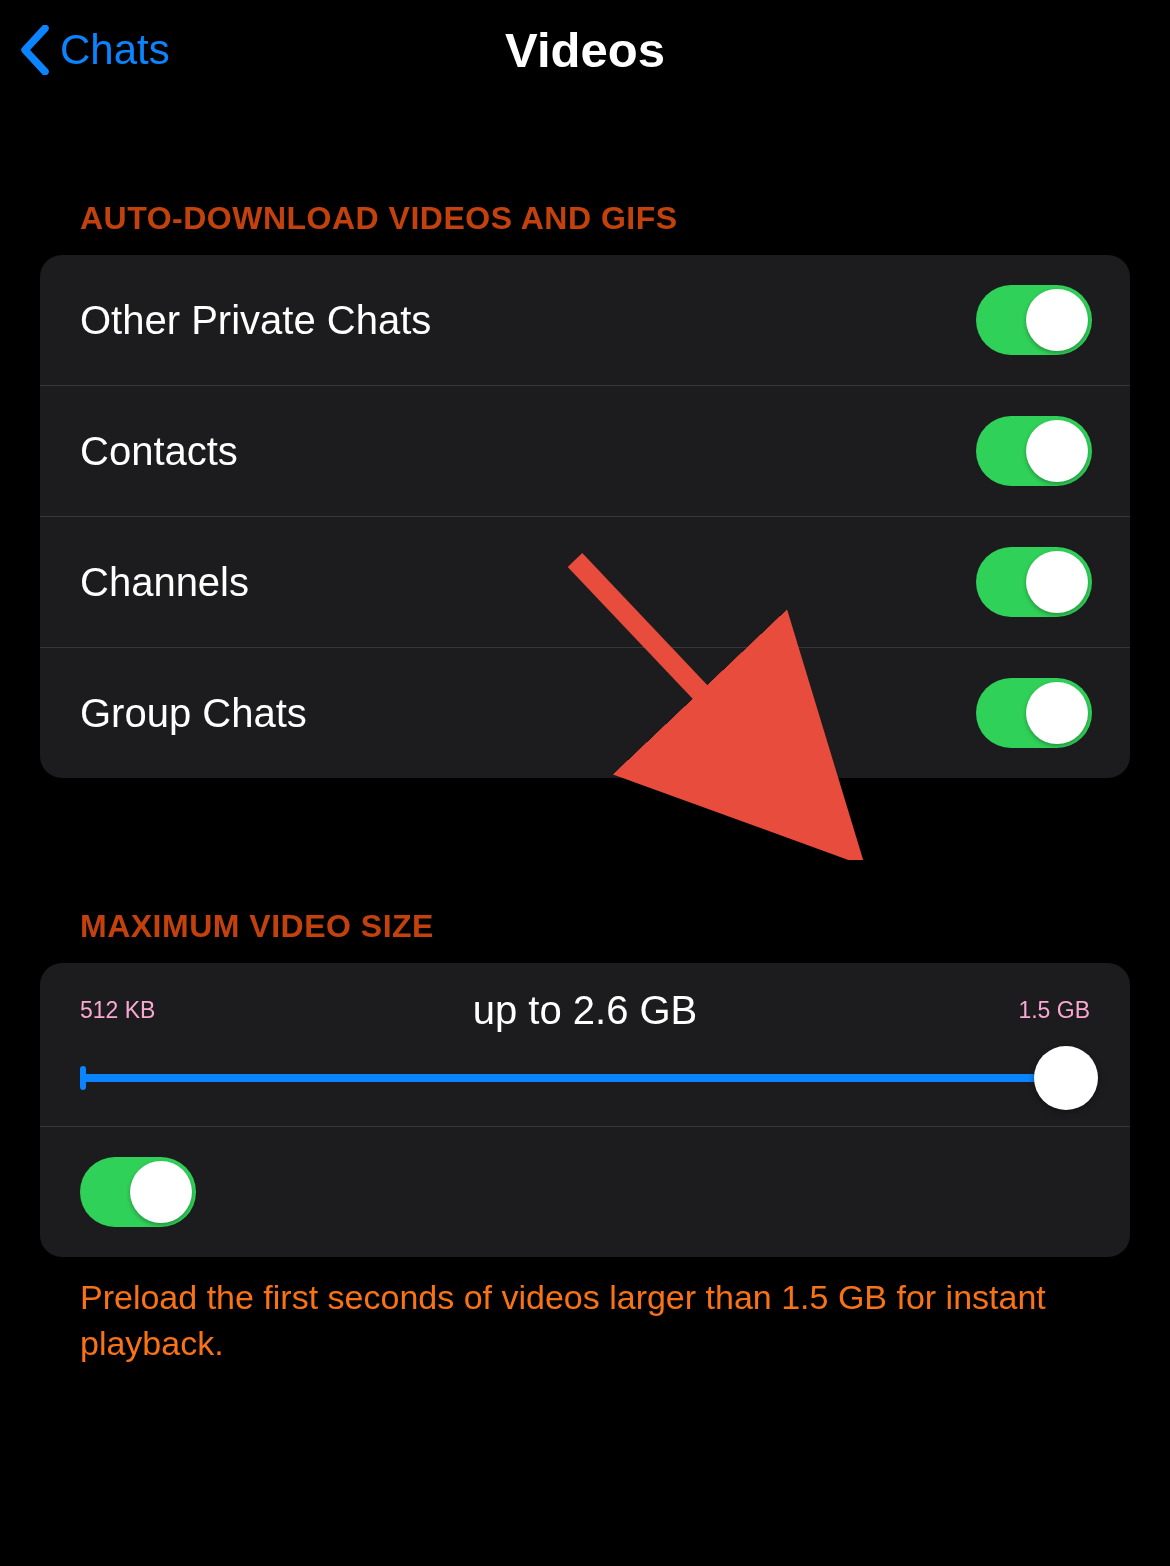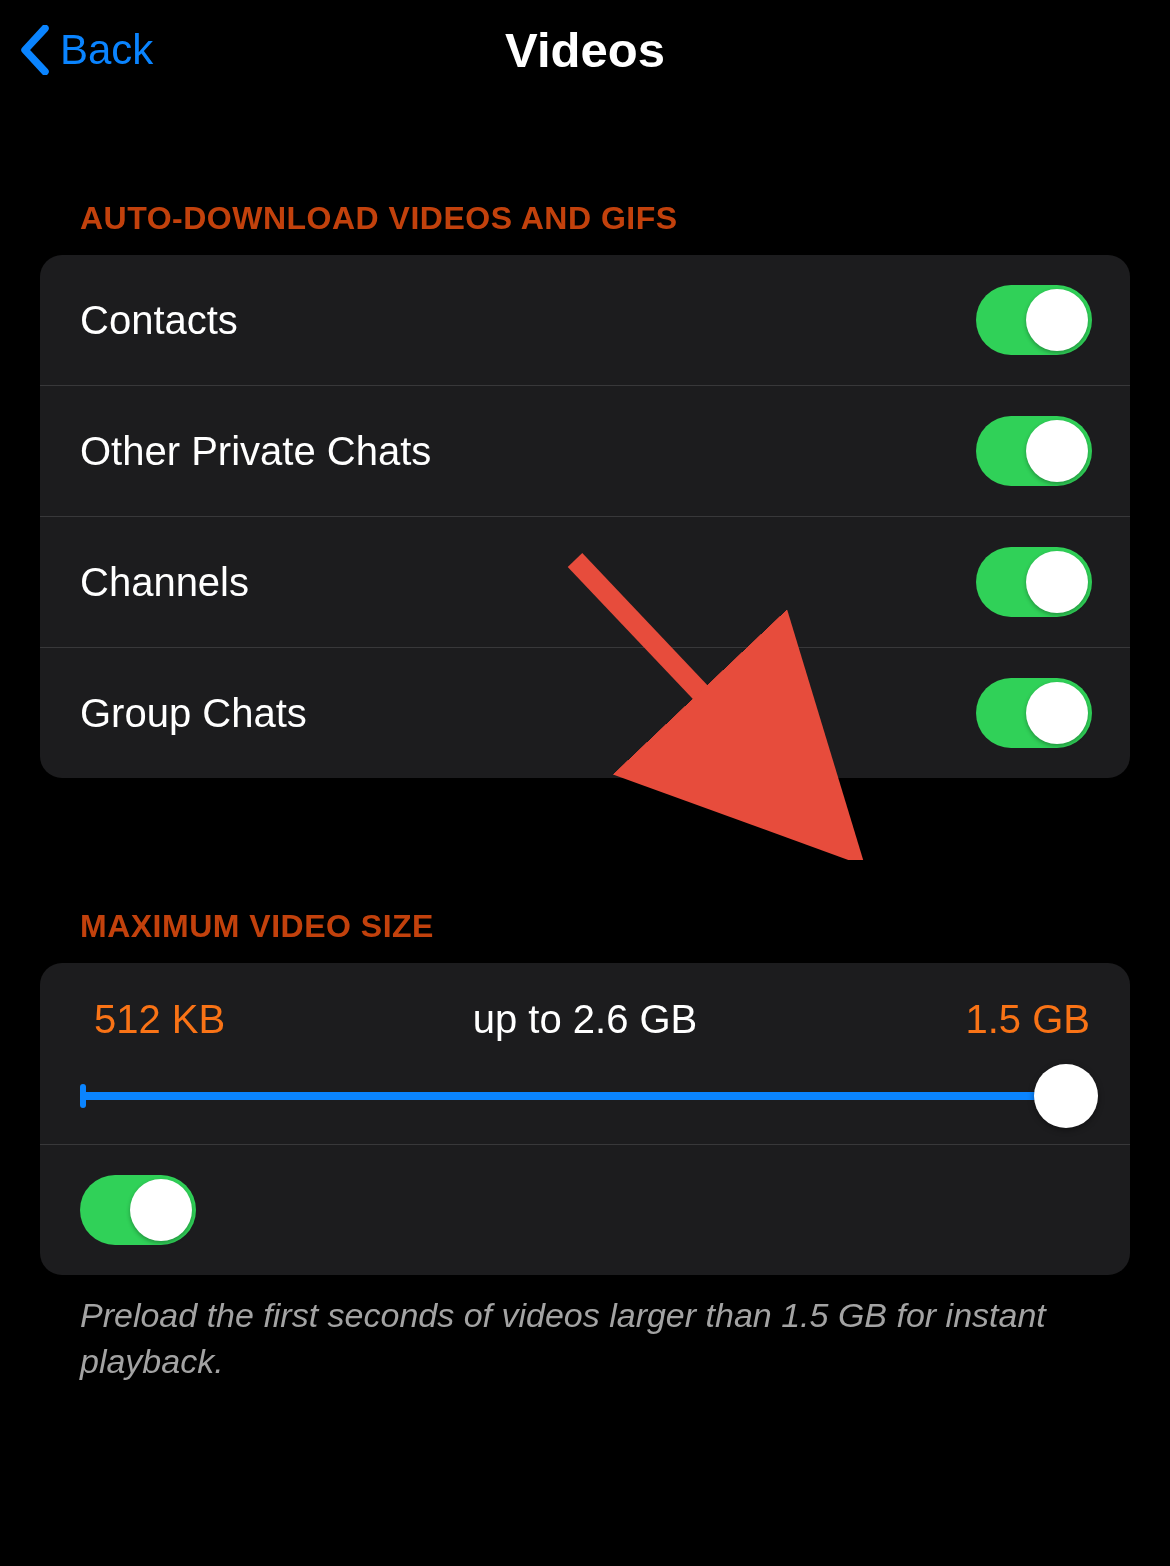--- a/index.html
+++ b/index.html
@@ -107,23 +107,22 @@
       overflow: hidden;
     }
     .slider-labels {
       display: flex;
       align-items: center;
       justify-content: space-between;
       padding: 34px 40px 0 40px;
       position: relative;
     }
     .slider-min, .slider-max {
-      color: #f97316;
-      font-size: 40px;
-      margin-left: 14px;
+      color: #f9a8d4;
+      font-size: 23px;
     }
     .slider-current {
       position: absolute;
       left: 50%;
       transform: translateX(-50%);
       color: #ffffff;
       font-size: 40px;
       white-space: nowrap;
     }
     .slider-track-container {
@@ -154,58 +153,57 @@
       height: 64px;
       background: #ffffff;
       border-radius: 50%;
       box-shadow: 0 2px 6px rgba(0,0,0,0.4);
       cursor: grab;
     }
     .slider-divider {
       border-top: 1px solid #38383a;
     }
     .footer-text {
-      color: #a3a3a3;
+      color: #f97316;
       font-size: 34px;
       line-height: 1.35;
       padding: 18px 58px 0 80px;
-      font-style: italic;
     }
     .annotation-arrow {
       position: absolute;
       pointer-events: none;
       z-index: 100;
     }
   </style>
 </head>
 <body>
 
 <div class="nav-bar">
   <div class="back-button">
     <svg class="back-chevron" viewBox="0 0 18 30">
       <polyline points="15,2 3,15 15,28" fill="none" stroke="#0a84ff" stroke-width="4.5" stroke-linecap="round" stroke-linejoin="round"></polyline>
     </svg>
-    <span>Back</span>
+    <span>Chats</span>
   </div>
   <div class="nav-title">Videos</div>
 </div>
 
 <div class="spacer-1"></div>
 
 <div class="section-header">AUTO-DOWNLOAD VIDEOS AND GIFS</div>
 
 <div class="section-group">
   <div class="setting-row">
+    <div class="setting-label">Other Private Chats</div>
+    <div class="toggle on">
+      <div class="toggle-knob"></div>
+    </div>
+  </div>
+  <div class="setting-row">
     <div class="setting-label">Contacts</div>
-    <div class="toggle on">
-      <div class="toggle-knob"></div>
-    </div>
-  </div>
-  <div class="setting-row">
-    <div class="setting-label">Other Private Chats</div>
     <div class="toggle on">
       <div class="toggle-knob"></div>
     </div>
   </div>
   <div class="setting-row">
     <div class="setting-label">Channels</div>
     <div class="toggle on">
       <div class="toggle-knob"></div>
     </div>
   </div>

